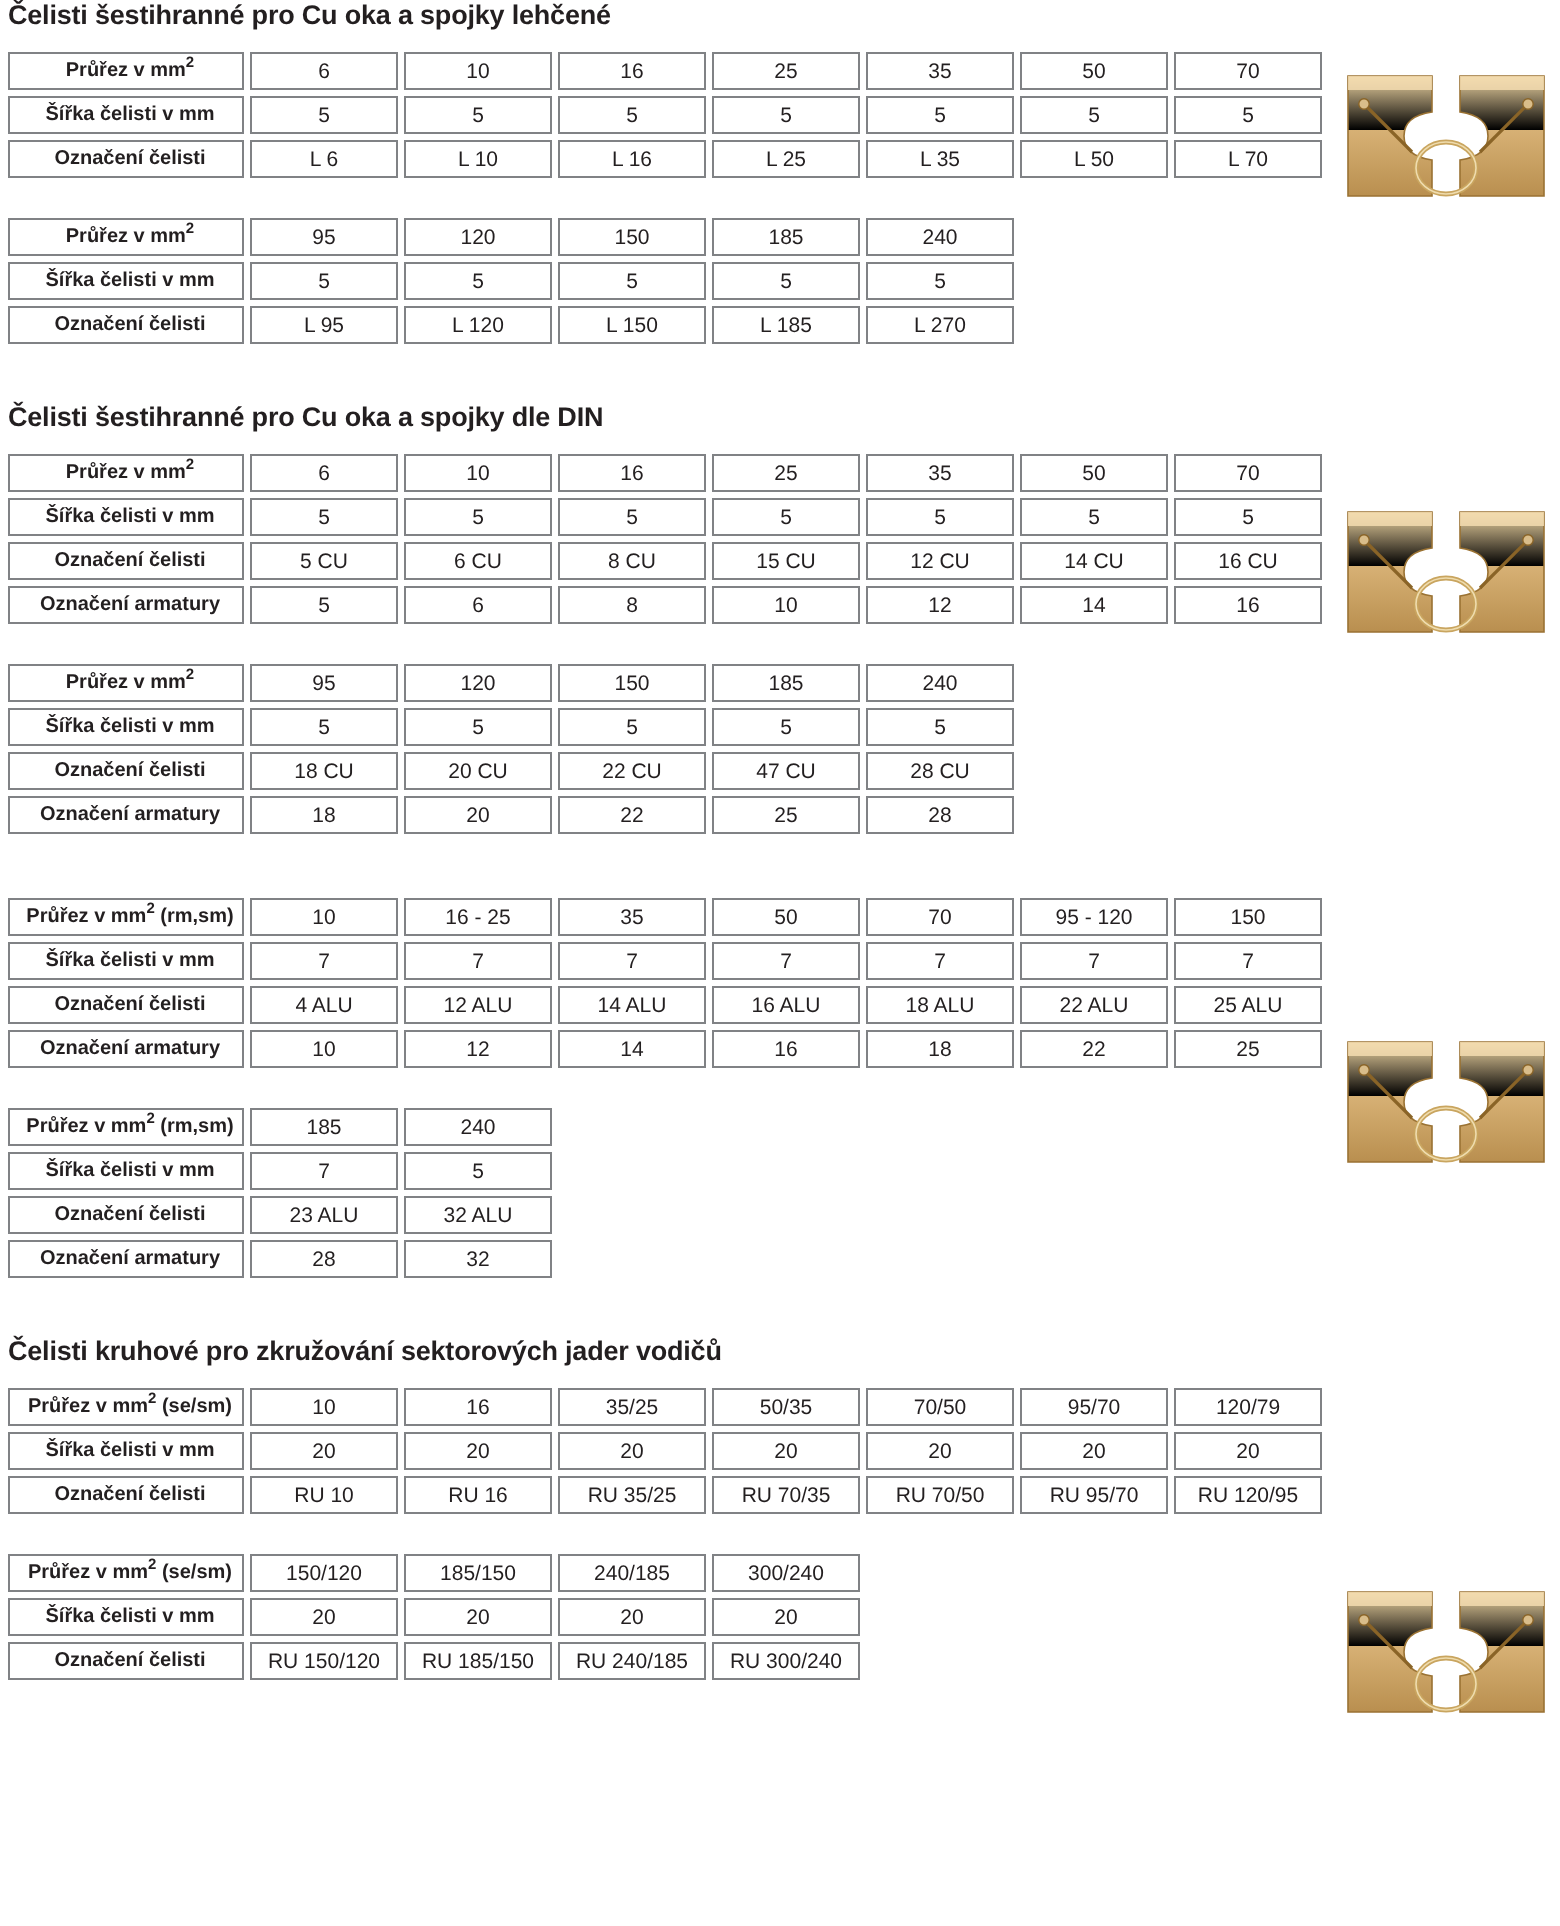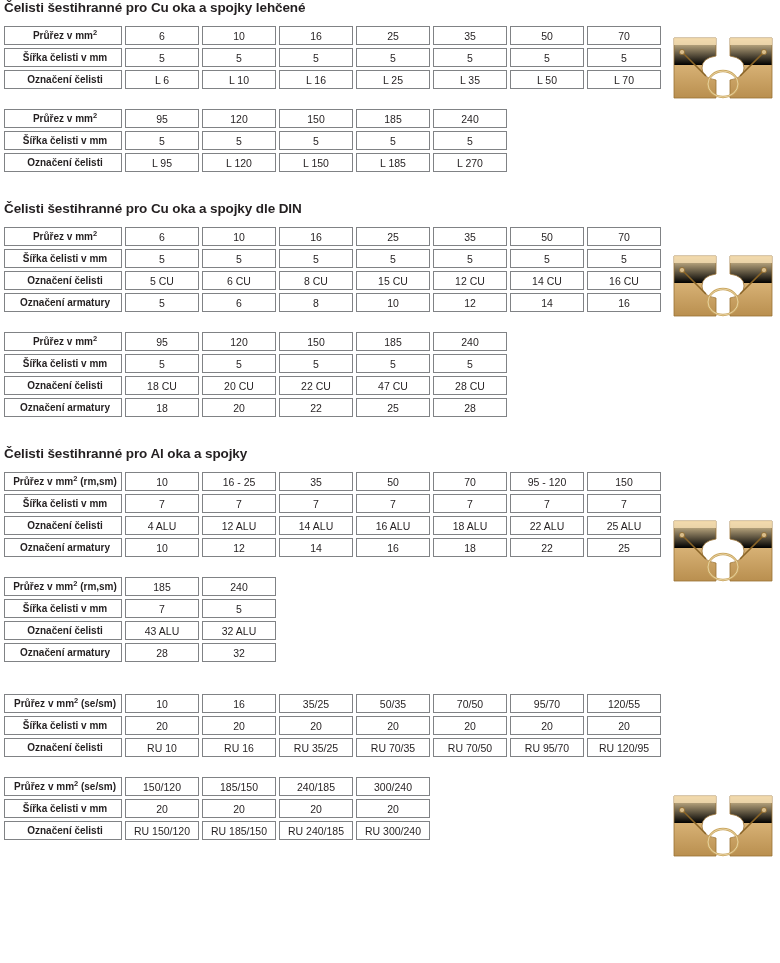--- a/index.html
+++ b/index.html
@@ -258,21 +258,20 @@
               <td>20</td>
               <td>22</td>
               <td>25</td>
               <td>28</td>
             </tr>
           </tbody>
         </table>
         <div class="spacer-lg"></div>
       </div>
       <div class="section">
-        <div class="section-title">Čelisti šestihranné pro Al oka a spojky</div>
         <table class="tbl">
           <colgroup>
             <col style="width: 118px;">
             <col style="width: 74px;">
             <col style="width: 74px;">
             <col style="width: 74px;">
             <col style="width: 74px;">
             <col style="width: 74px;">
             <col style="width: 74px;">
             <col style="width: 74px;">
@@ -333,54 +332,55 @@
               <td>185</td>
               <td>240</td>
             </tr>
             <tr>
               <td class="rowhead">Šířka čelisti v mm</td>
               <td>7</td>
               <td>5</td>
             </tr>
             <tr>
               <td class="rowhead">Označení čelisti</td>
-              <td>43 ALU</td>
+              <td>23 ALU</td>
               <td>32 ALU</td>
             </tr>
             <tr>
               <td class="rowhead">Označení armatury</td>
               <td>28</td>
               <td>32</td>
             </tr>
           </tbody>
         </table>
         <div class="spacer-lg"></div>
       </div>
       <div class="section">
+        <div class="section-title">Čelisti kruhové pro zkružování sektorových jader vodičů</div>
         <table class="tbl">
           <colgroup>
             <col style="width: 118px;">
             <col style="width: 74px;">
             <col style="width: 74px;">
             <col style="width: 74px;">
             <col style="width: 74px;">
             <col style="width: 74px;">
             <col style="width: 74px;">
             <col style="width: 74px;">
           </colgroup>
           <tbody>
             <tr>
               <td class="rowhead">Průřez v mm<sup>2</sup> (se/sm)</td>
               <td>10</td>
               <td>16</td>
               <td>35/25</td>
               <td>50/35</td>
               <td>70/50</td>
               <td>95/70</td>
-              <td>120/55</td>
+              <td>120/79</td>
             </tr>
             <tr>
               <td class="rowhead">Šířka čelisti v mm</td>
               <td>20</td>
               <td>20</td>
               <td>20</td>
               <td>20</td>
               <td>20</td>
               <td>20</td>
               <td>20</td>

